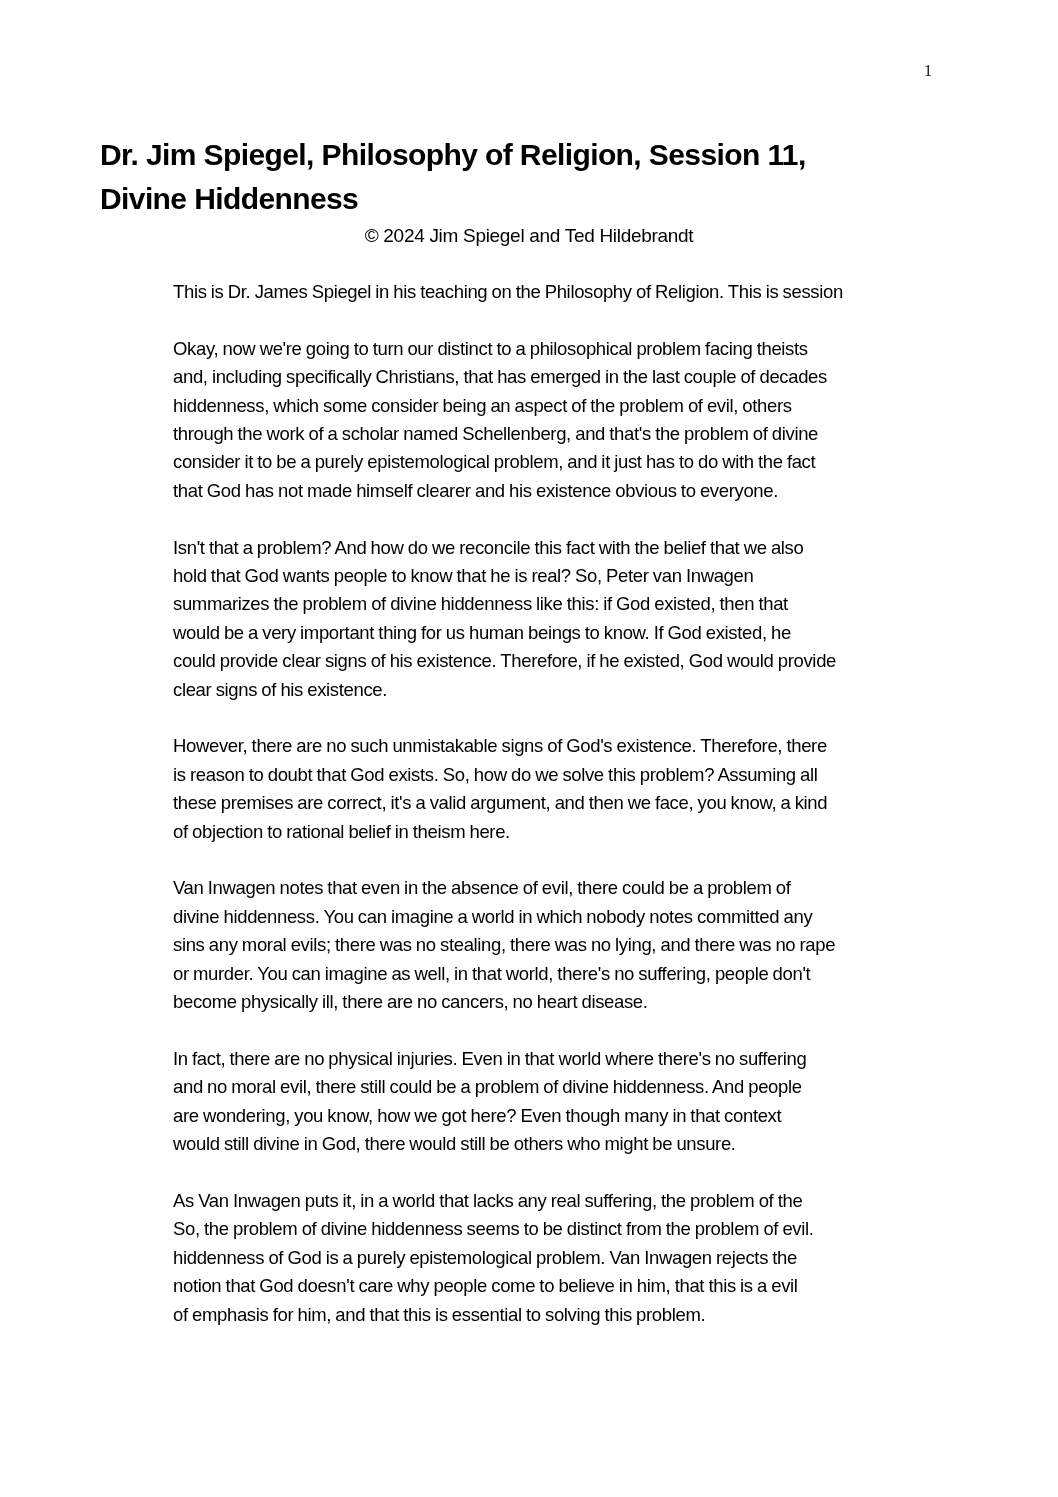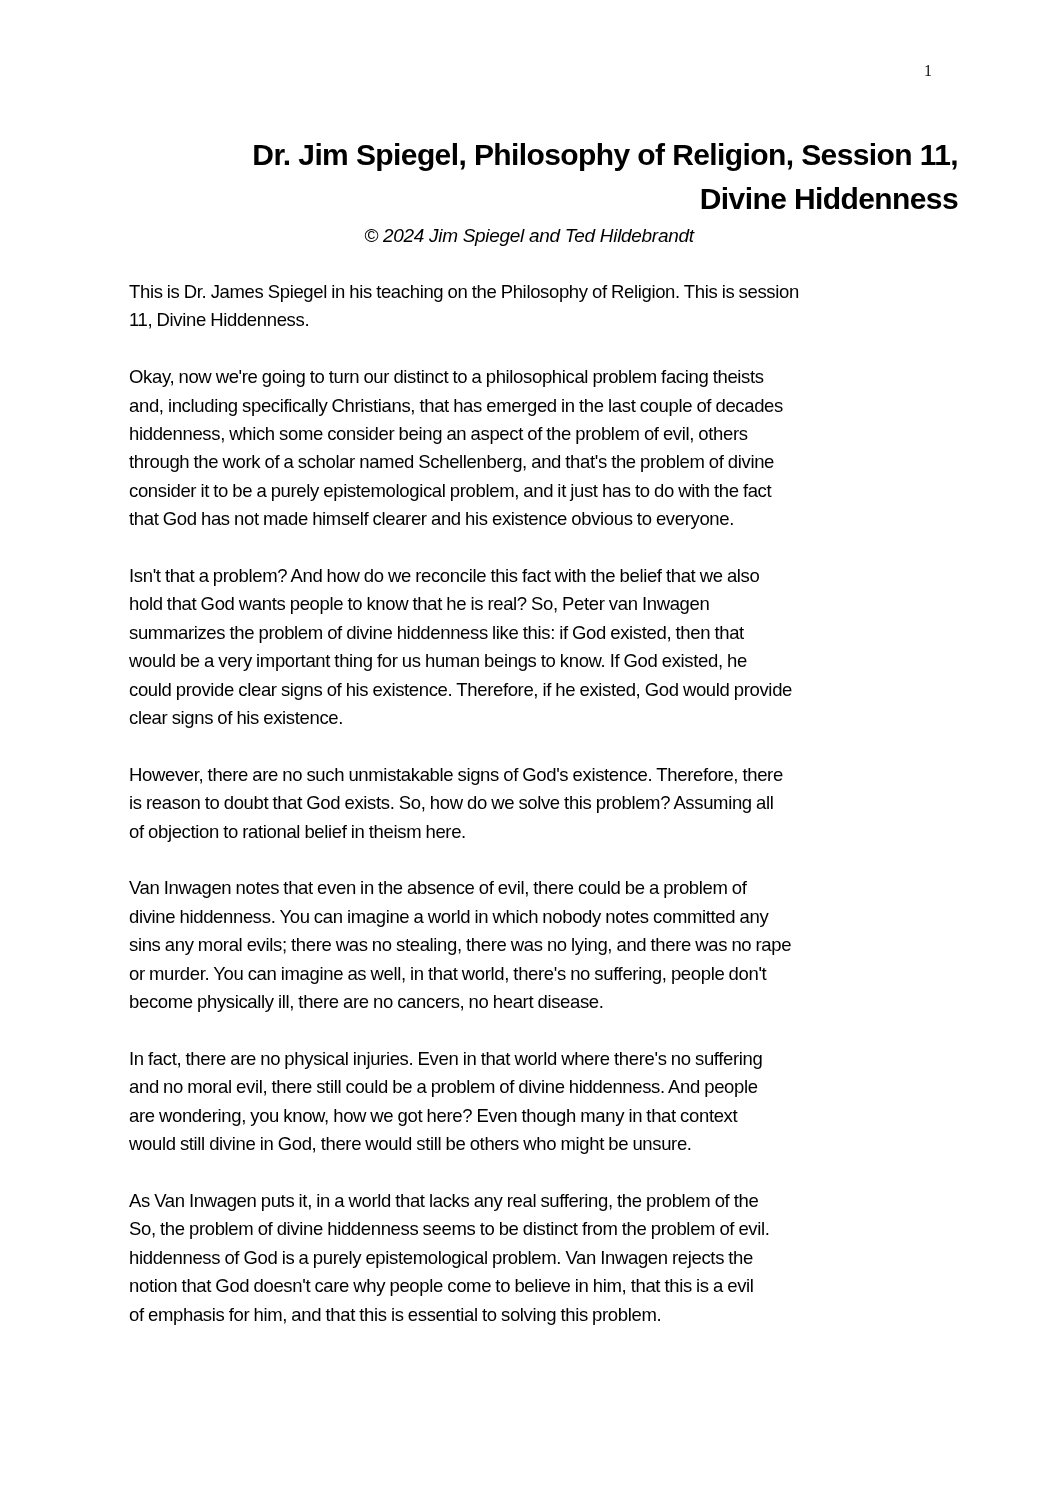--- a/index.html
+++ b/index.html
@@ -21,21 +21,21 @@
       right: 126px;
       font-family: "Liberation Serif", serif;
       font-size: 16px;
       color: #111;
     }
     .title {
       position: absolute;
       top: 133px;
       left: 100px;
       width: 858px;
-      text-align: right;
+      text-align: left;
       font-family: "Liberation Sans", sans-serif;
       font-weight: bold;
       font-size: 30px;
       line-height: 44px;
       letter-spacing: -0.6px;
       margin: 0;
     }
     .title .tline {
       display: block;
       white-space: nowrap;
@@ -43,78 +43,78 @@
     .copyright {
       position: absolute;
       top: 225px;
       left: 100px;
       width: 858px;
       text-align: center;
       font-family: "Liberation Sans", sans-serif;
       font-size: 19px;
       letter-spacing: -0.3px;
       margin: 0;
-      font-style: italic;
     }
     .body {
       position: absolute;
       left: 129px;
       top: 278px;
       width: 820px;
       font-family: "Liberation Sans", sans-serif;
       font-size: 18.5px;
       line-height: 28.4px;
       letter-spacing: -0.35px;
       word-spacing: -0.5px;
     }
     .para {
       margin: 0 0 28.4px 0;
     }
     .line {
       display: block;
       white-space: nowrap;
+      margin-left: 44px;
     }
   </style>
 </head>
 <body>
 
 <div class="page">
   <div class="page-number">1</div>
 
   <h1 class="title">
     <span class="tline">Dr. Jim Spiegel, Philosophy of Religion, Session 11,</span>
     <span class="tline">Divine Hiddenness</span>
   </h1>
 
   <p class="copyright">© 2024 Jim Spiegel and Ted Hildebrandt</p>
 
   <div class="body" id="body">
       <p class="para">
         <span class="line">This is Dr. James Spiegel in his teaching on the Philosophy of Religion. This is session</span>
-        <span class="line">11, Divine Hiddenness.</span>
       </p>
       <p class="para">
         <span class="line">Okay, now we're going to turn our distinct to a philosophical problem facing theists</span>
         <span class="line">and, including specifically Christians, that has emerged in the last couple of decades</span>
         <span class="line">hiddenness, which some consider being an aspect of the problem of evil, others</span>
         <span class="line">through the work of a scholar named Schellenberg, and that's the problem of divine</span>
         <span class="line">consider it to be a purely epistemological problem, and it just has to do with the fact</span>
         <span class="line">that God has not made himself clearer and his existence obvious to everyone.</span>
       </p>
       <p class="para">
         <span class="line">Isn't that a problem? And how do we reconcile this fact with the belief that we also</span>
         <span class="line">hold that God wants people to know that he is real? So, Peter van Inwagen</span>
         <span class="line">summarizes the problem of divine hiddenness like this: if God existed, then that</span>
         <span class="line">would be a very important thing for us human beings to know. If God existed, he</span>
         <span class="line">could provide clear signs of his existence. Therefore, if he existed, God would provide</span>
         <span class="line">clear signs of his existence.</span>
       </p>
       <p class="para">
         <span class="line">However, there are no such unmistakable signs of God's existence. Therefore, there</span>
         <span class="line">is reason to doubt that God exists. So, how do we solve this problem? Assuming all</span>
+        <span class="line">these premises are correct, it's a valid argument, and then we face, you know, a kind</span>
         <span class="line">of objection to rational belief in theism here.</span>
       </p>
       <p class="para">
         <span class="line">Van Inwagen notes that even in the absence of evil, there could be a problem of</span>
         <span class="line">divine hiddenness. You can imagine a world in which nobody notes committed any</span>
         <span class="line">sins any moral evils; there was no stealing, there was no lying, and there was no rape</span>
         <span class="line">or murder. You can imagine as well, in that world, there's no suffering, people don't</span>
         <span class="line">become physically ill, there are no cancers, no heart disease.</span>
       </p>
       <p class="para">

